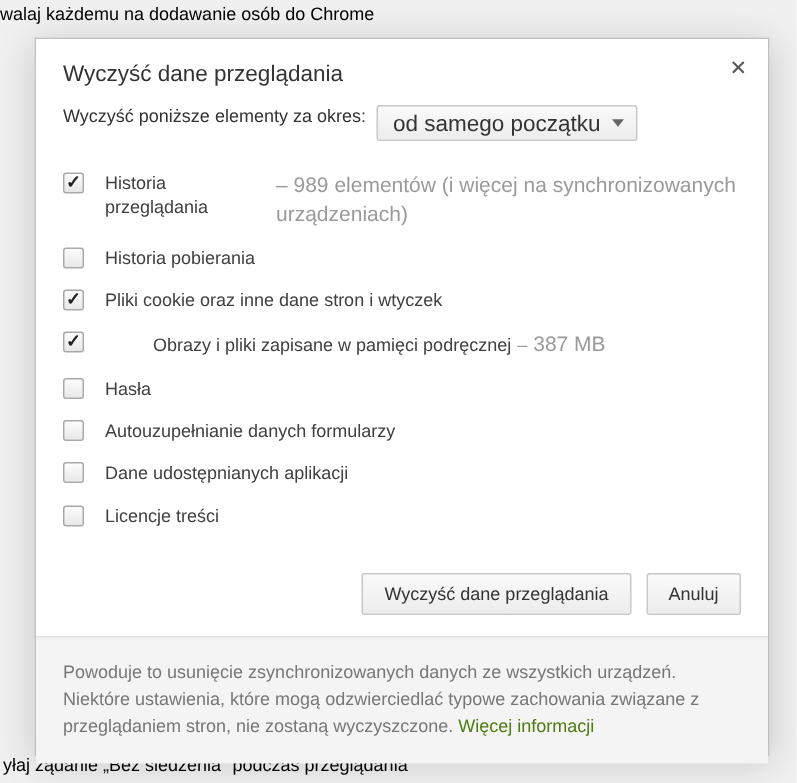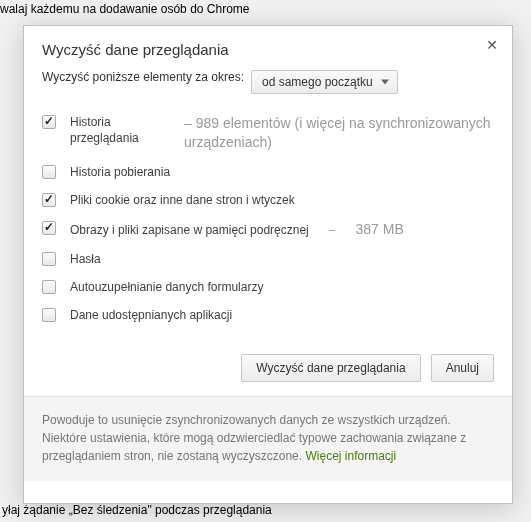--- a/index.html
+++ b/index.html
@@ -58,21 +58,21 @@
     color: #333;
   }
   .combo {
     display: inline-flex;
     align-items: center;
     height: 24px;
     padding: 0 24px 0 10px;
     border: 1px solid #c8c8c8;
     border-radius: 2px;
     background: linear-gradient(#fafafa,#ececec);
-    font-size: 12px;
+    font-size: 15px;
     color: #333;
     position: relative;
     cursor: pointer;
   }
   .combo::after {
     content: "";
     position: absolute;
     right: 8px;
     top: 50%;
     transform: translateY(-50%);
@@ -116,21 +116,21 @@
     line-height: 1.35;
   }
   .opt-label.wide { max-width: 300px; }
   .opt-note {
     font-size: 14px;
     color: #9a9a9a;
     line-height: 1.35;
     flex: 1;
   }
   .dash { color: #9a9a9a; }
-  .inline-note { display:flex; align-items:center; gap:20px;}
+  .inline-note { display:flex; align-items:center; gap:4px;margin-left:32px;}
   .button-row {
     display: flex;
     justify-content: flex-end;
     gap: 10px;
     padding: 20px 18px 14px;
   }
   .btn {
     height: 28px;
     padding: 0 14px;
     border: 1px solid #c8c8c8;
@@ -198,20 +198,24 @@
         <span class="opt-label wide">Hasła</span>
       </div>
       <div class="opt-row">
         <div class="cb"></div>
         <span class="opt-label wide">Autouzupełnianie danych formularzy</span>
       </div>
       <div class="opt-row">
         <div class="cb"></div>
         <span class="opt-label wide">Dane udostępnianych aplikacji</span>
       </div>
+      <div class="opt-row">
+        <div class="cb"></div>
+        <span class="opt-label wide">Licencje treści</span>
+      </div>
     </div>
 
   <div class="button-row">
     <div class="btn">Wyczyść dane przeglądania</div>
     <div class="btn">Anuluj</div>
   </div>
 
   <div class="footer">
     <span>Powoduje to usunięcie zsynchronizowanych danych ze wszystkich urządzeń. Niektóre ustawienia, które mogą odzwierciedlać typowe zachowania związane z przeglądaniem stron, nie zostaną wyczyszczone. </span><span class="link">Więcej informacji</span>
   </div>

